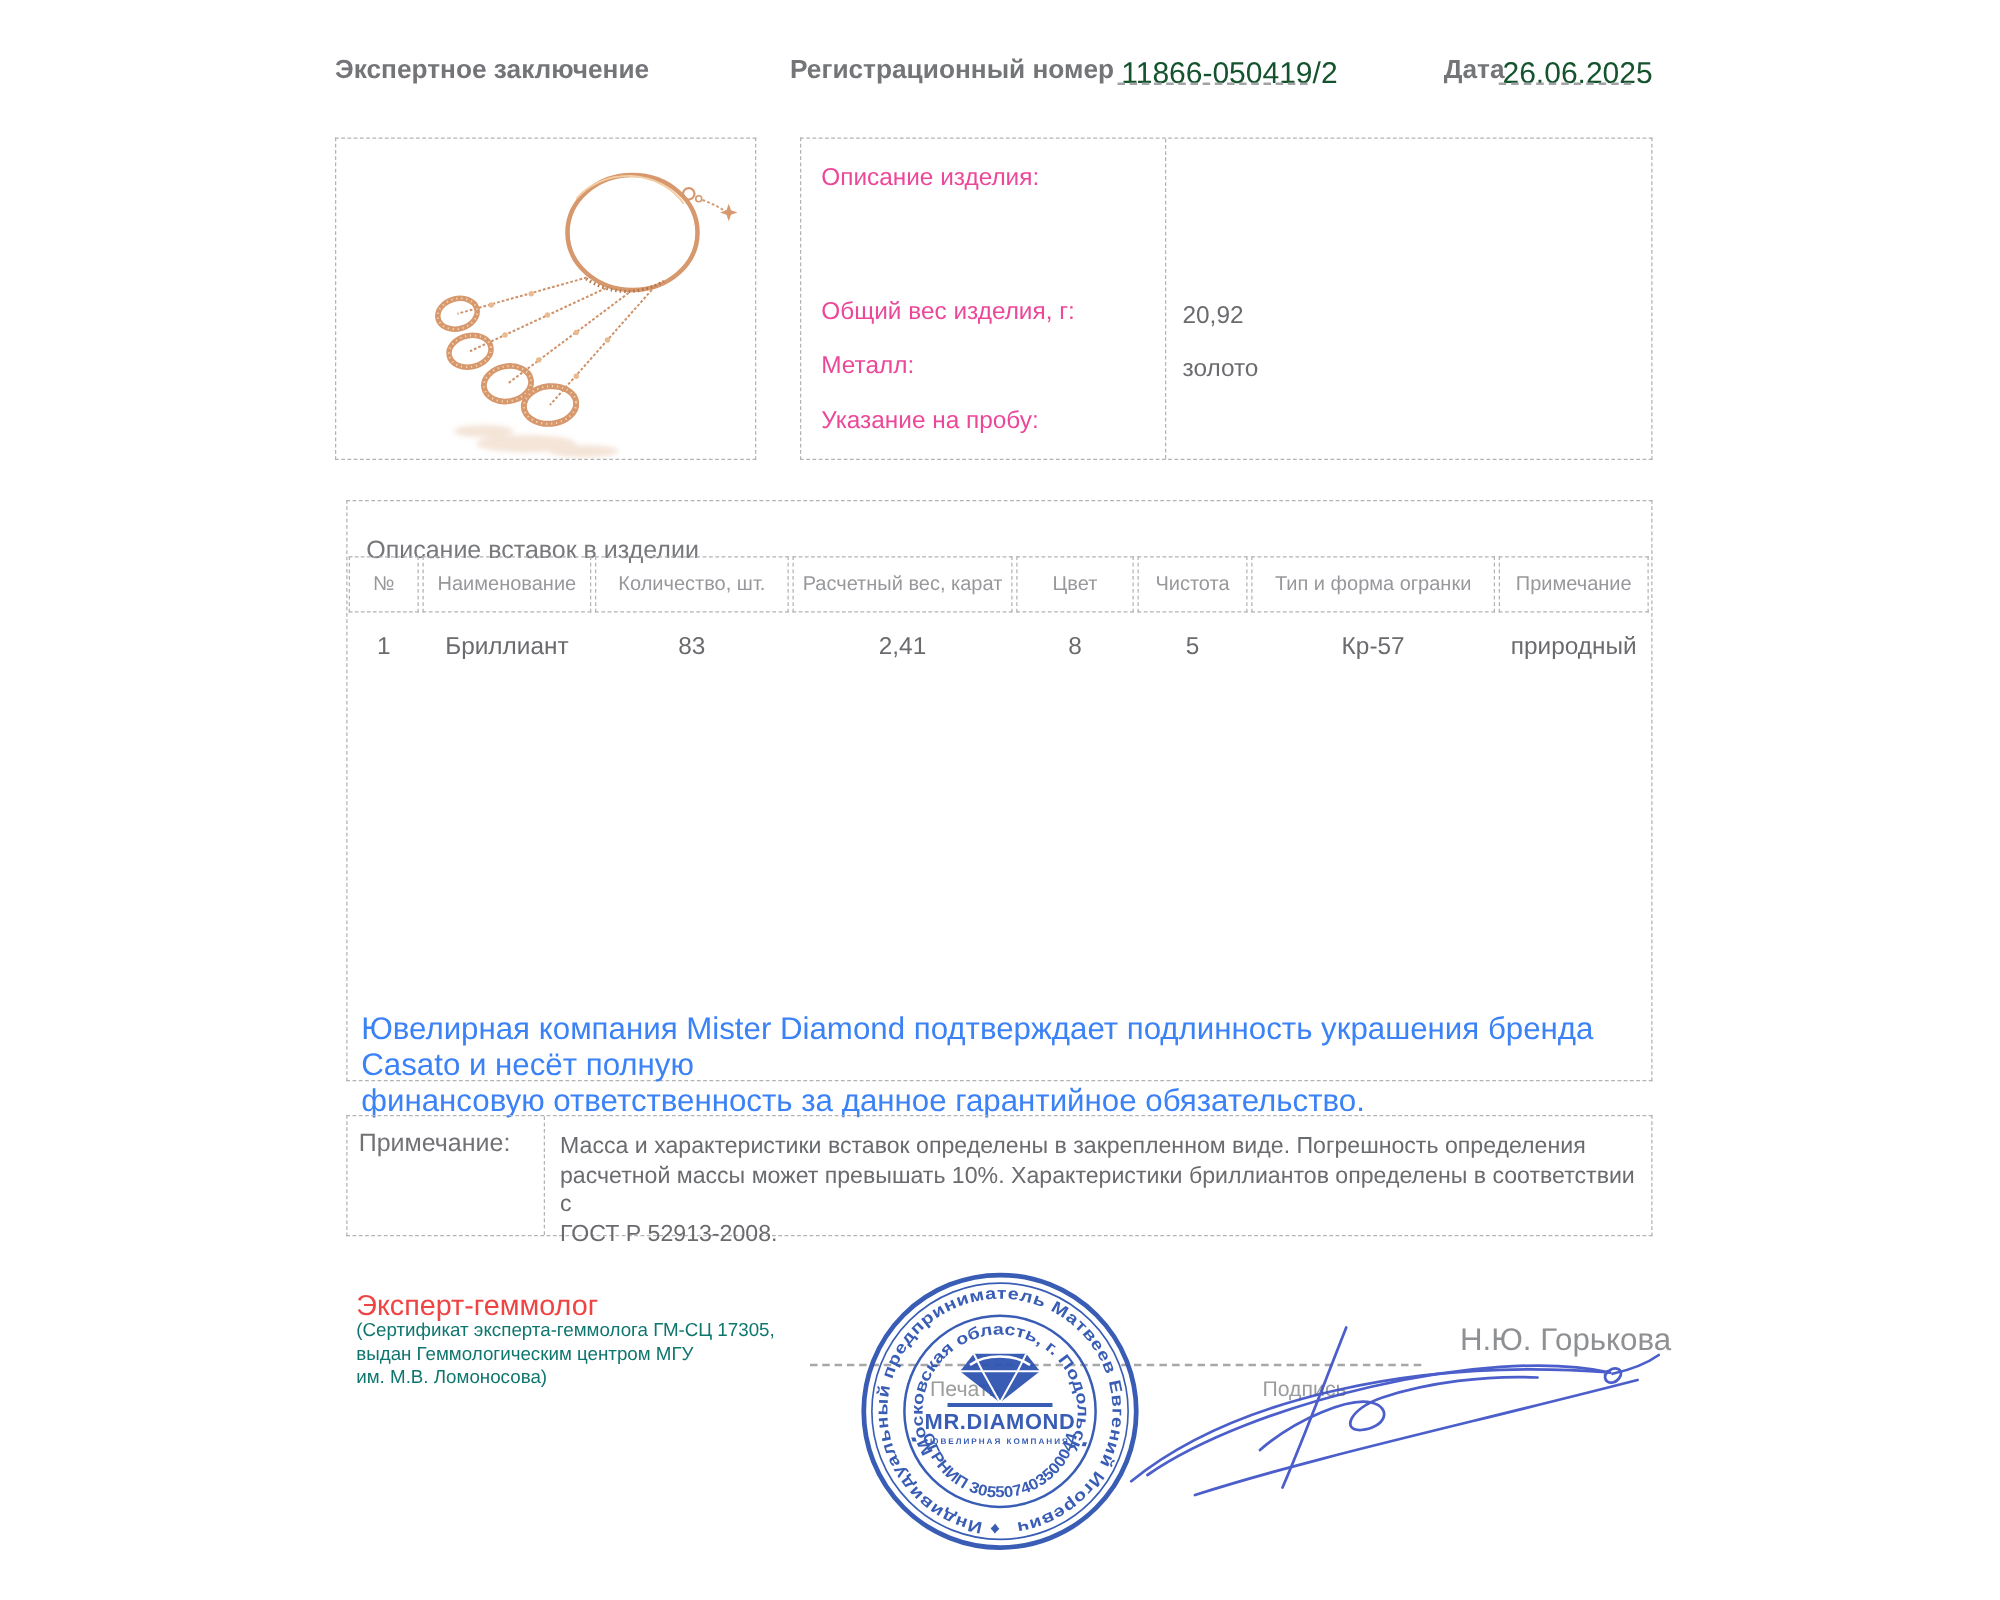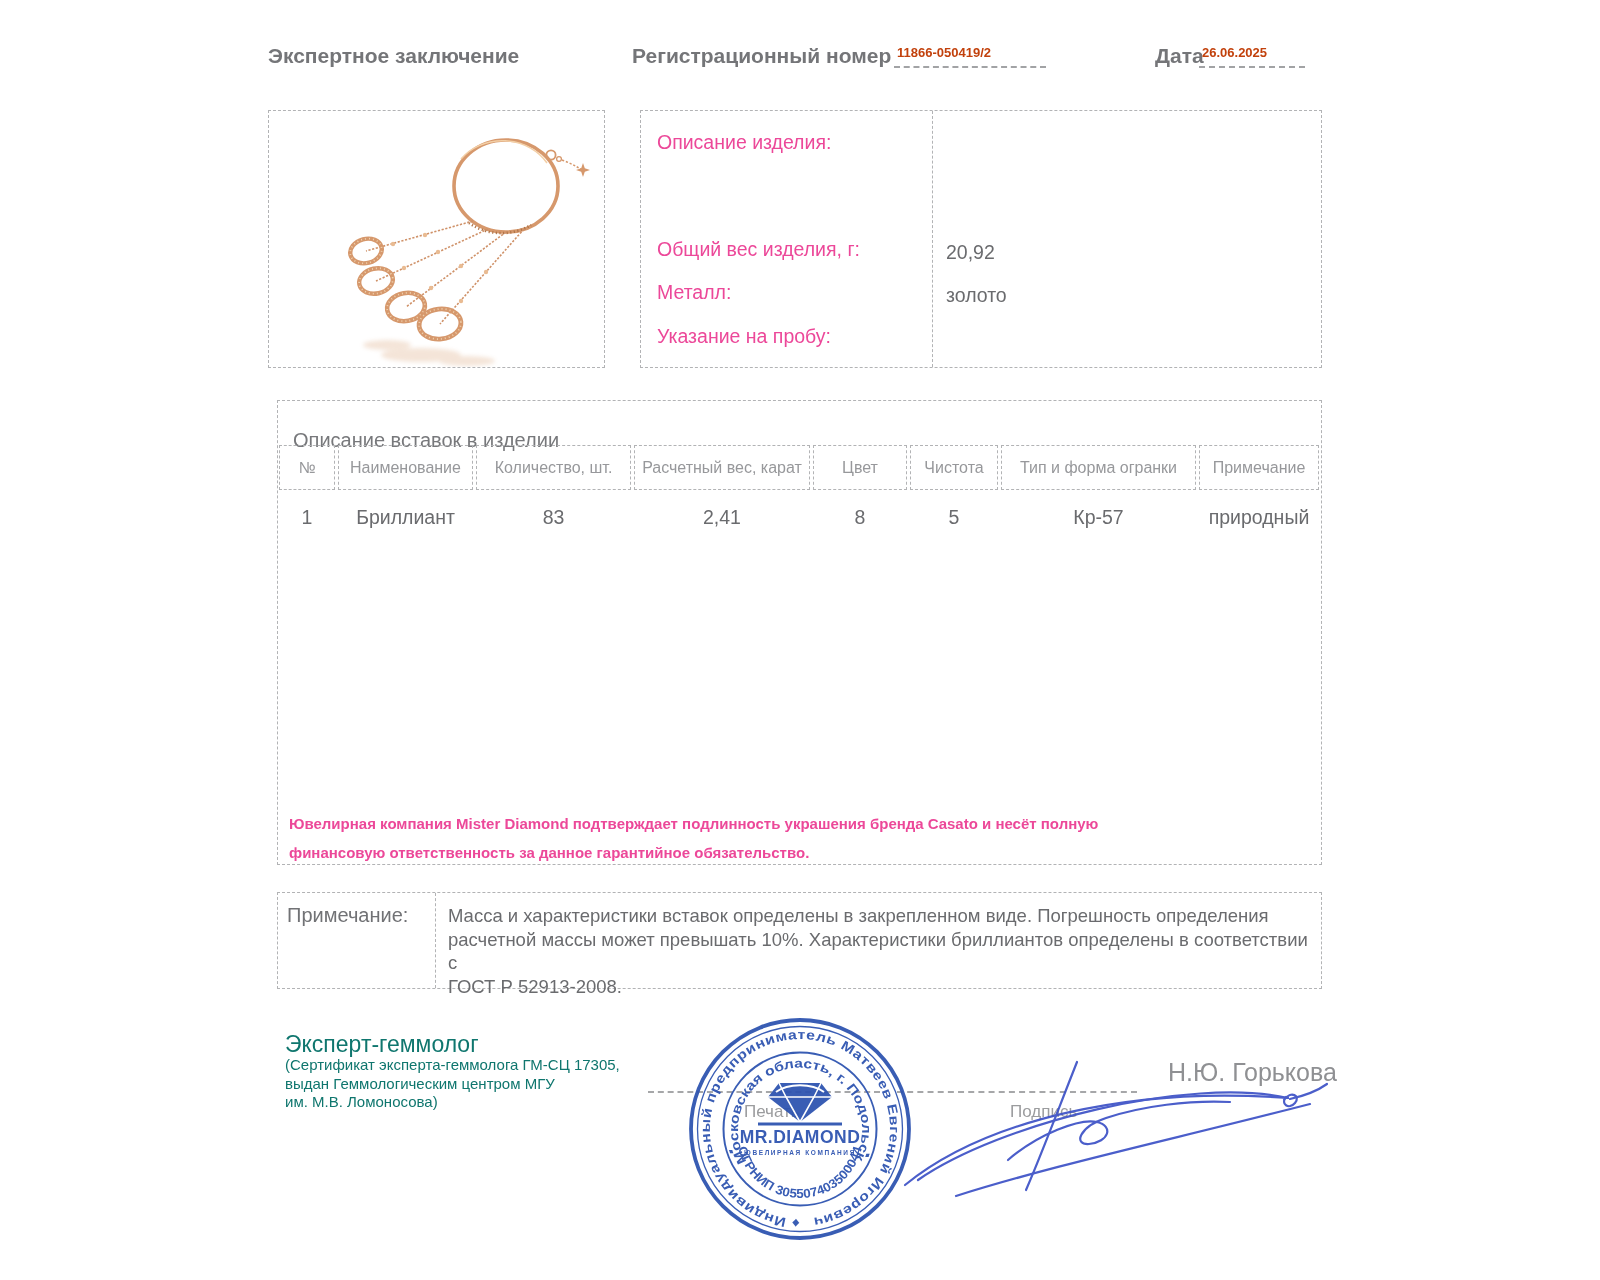--- a/index.html
+++ b/index.html
@@ -3,47 +3,47 @@
 <meta charset="utf-8">
 <style>
   html,body{margin:0;padding:0;background:#fff;}
   .page{position:relative;width:1600px;height:1280px;background:#ffffff;overflow:hidden;
         font-family:"Liberation Sans","DejaVu Sans",sans-serif;}
   .abs{position:absolute;}
   .dashed-box{position:absolute;border:1px dashed #b2b3b5;box-sizing:border-box;}
 
   
   .hdr-label{font-weight:bold;font-size:21px;color:#747578;white-space:nowrap;}
-  .hdr-value{font-size:13px;color:#c2410c;white-space:nowrap;font-weight:bold;}
+  .hdr-value{font-size:24px;color:#14532d;white-space:nowrap;}
   .dash-underline{position:absolute;border-top:2px dashed #a2a3a5;}
 
   
   .desc-divider{position:absolute;left:291px;top:0;bottom:0;border-left:1px dashed #b2b3b5;}
   .desc-label{position:absolute;left:16px;font-size:19.5px;color:#ec4899;white-space:nowrap;}
   .desc-value{position:absolute;left:305px;font-size:19.5px;color:#6a6b6e;width:335px;line-height:28px;}
 
   
   .tbl-title{position:absolute;left:15px;top:28px;font-size:20px;color:#77787b;}
   .tbl-head{position:absolute;left:1px;top:44px;display:flex;gap:3px;}
   .tbl-head .cell{border:1px dashed #b2b3b5;box-sizing:border-box;height:45px;line-height:43px;
                   text-align:center;font-size:16px;color:#97989b;white-space:nowrap;overflow:hidden;}
   .tbl-row{position:absolute;left:1px;top:100px;display:flex;gap:3px;}
   .tbl-row .cell{height:32px;line-height:32px;text-align:center;font-size:19.5px;color:#6a6b6e;white-space:nowrap;}
   .c0{width:56px}.c1{width:135px}.c2{width:155px}.c3{width:176px}
   .c4{width:94px}.c5{width:88px}.c6{width:195px}.c7{width:120px}
-  .statement{position:absolute;left:11px;top:408px;width:1022px;font-weight:bold;font-size:15px;
-             line-height:29px;color:#ec4899;}
+  .statement{position:absolute;left:11px;top:408px;width:1022px;font-weight:normal;font-size:25px;
+             line-height:29px;color:#3b82f6;}
 
   
   .com-divider{position:absolute;left:157px;top:0;bottom:0;border-left:1px dashed #b2b3b5;}
   .com-label{position:absolute;left:9px;top:11px;font-size:20px;color:#717275;}
   .com-text{position:absolute;left:170px;top:11px;width:860px;font-size:18.5px;line-height:23.5px;color:#6a6b6e;}
 
   
-  .expert-title{position:absolute;left:285px;top:1031px;font-size:23px;color:#0f766e;}
+  .expert-title{position:absolute;left:285px;top:1031px;font-size:23px;color:#ef4444;}
   .cert-line{font-size:15px;line-height:18.5px;color:#0f766e;}
   .sig-line{position:absolute;border-top:2px dashed #a6a7a9;}
   .under-label{position:absolute;font-size:17px;color:#9b9c9e;}
   .expert-name{position:absolute;left:1168px;top:1058px;font-size:25px;color:#8f9093;white-space:nowrap;}
 
   svg text{font-family:"Liberation Sans","DejaVu Sans",sans-serif;}
 </style>
 </head>
 <body>
 

